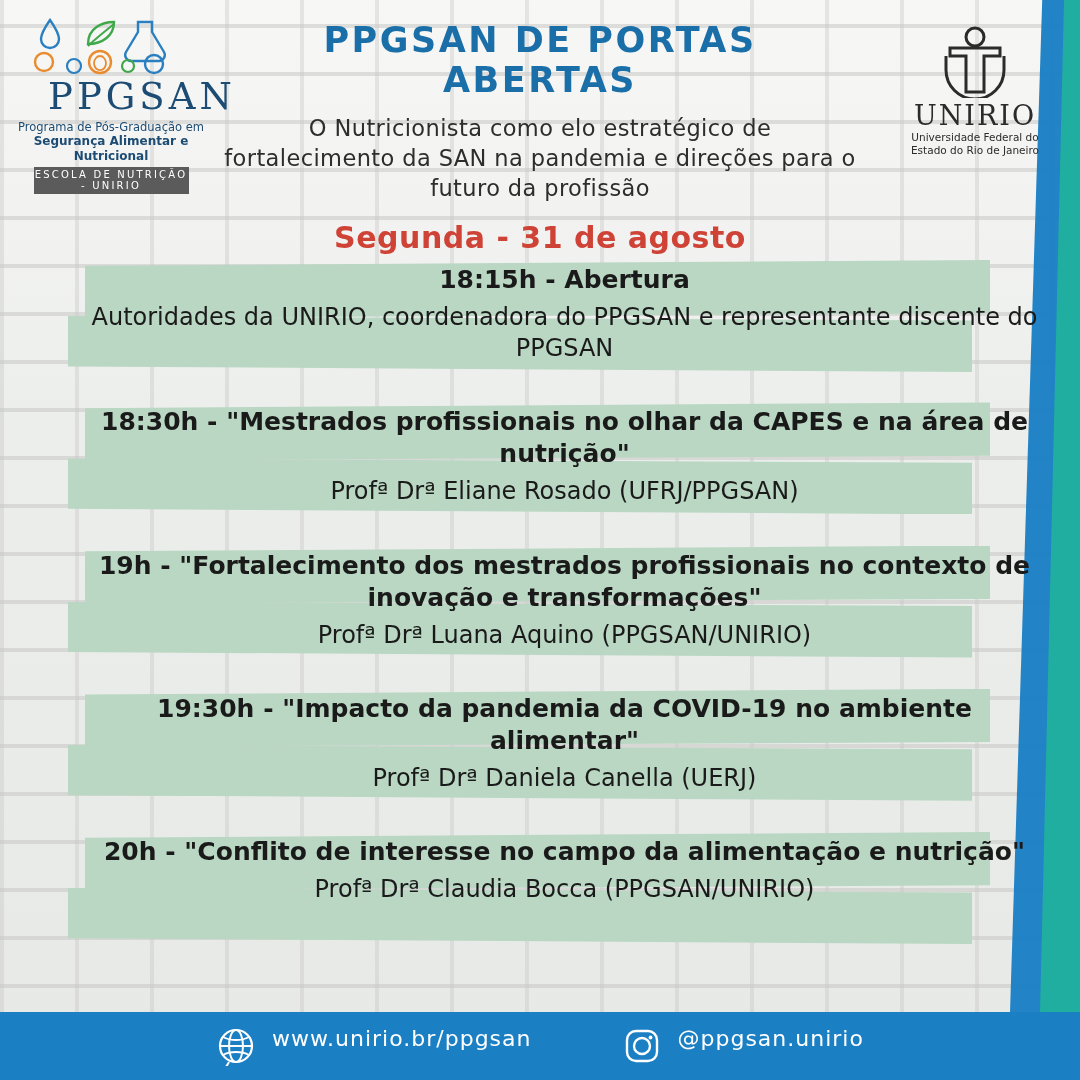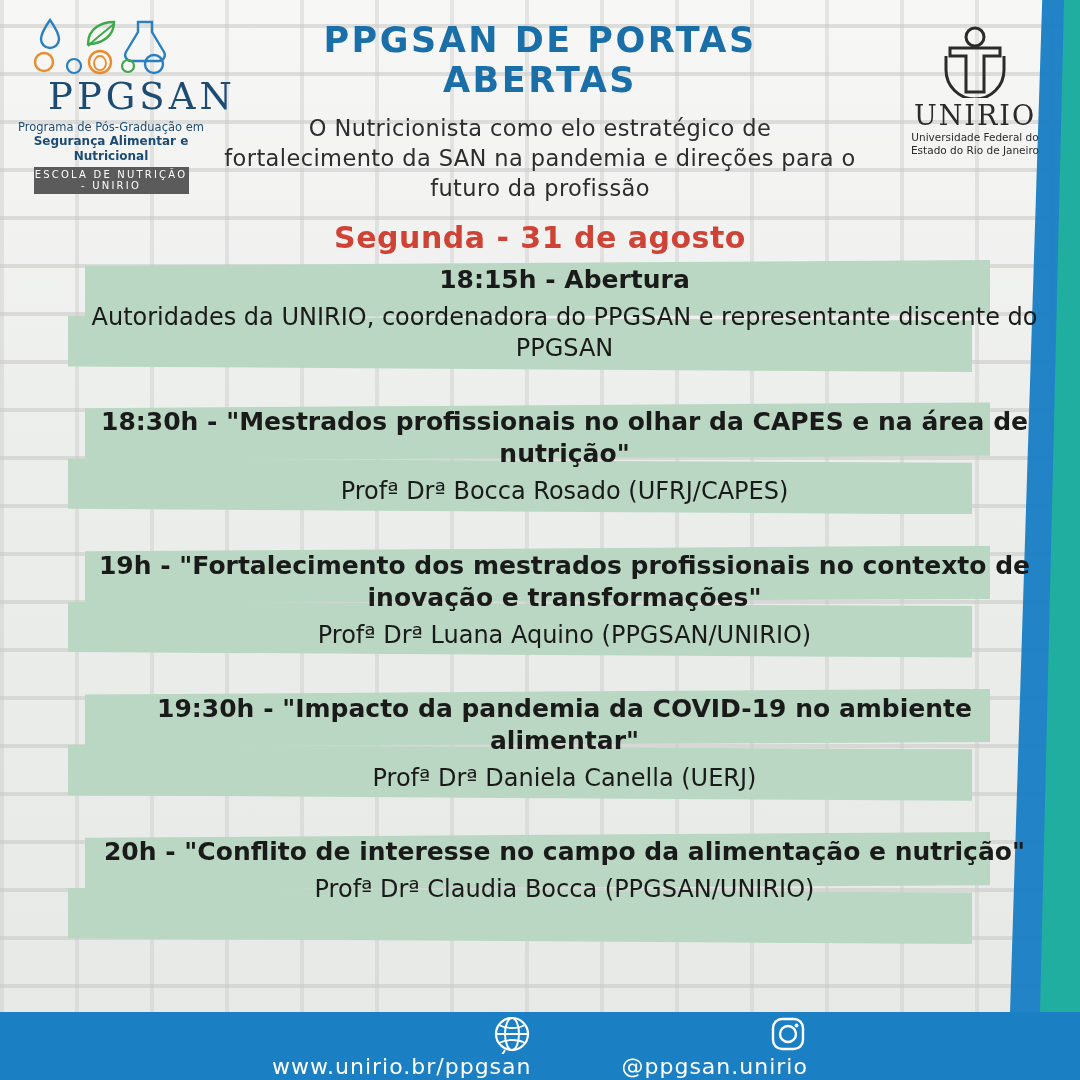--- a/index.html
+++ b/index.html
@@ -214,24 +214,23 @@
     height: 68px;
     background: #1b7fc4;
     z-index: 8;
     display: flex;
     align-items: center;
     justify-content: center;
     gap: 90px;
   }
   .footer-item {
     display: flex;
-    align-items: flex-end;
-    gap: 0;
+    align-items: flex-start;
+    gap: 16px;
     color: #fff;
-    flex-direction: column;
   }
   .footer-text {
     font-size: 22px;
     letter-spacing: 1px;
     color: #ffffff;
   }
 </style>
 </head>
 <body>
 
@@ -296,21 +295,21 @@
         <div class="band b1"></div>
         <div class="band b2"></div>
         <div class="row-time">18:15h - Abertura</div>
         <div class="row-people">Autoridades da UNIRIO, coordenadora do PPGSAN e representante discente do PPGSAN</div>
       </div>
 
       <div class="block">
         <div class="band b1"></div>
         <div class="band b2"></div>
         <div class="row-time">18:30h - "Mestrados profissionais no olhar da CAPES e na área de nutrição"</div>
-        <div class="row-people">Profª Drª Bocca Rosado (UFRJ/CAPES)</div>
+        <div class="row-people">Profª Drª Eliane Rosado (UFRJ/PPGSAN)</div>
       </div>
 
       <div class="block">
         <div class="band b1"></div>
         <div class="band b2"></div>
         <div class="row-time">19h - "Fortalecimento dos mestrados profissionais no contexto de inovação e transformações"</div>
         <div class="row-people">Profª Drª Luana Aquino (PPGSAN/UNIRIO)</div>
       </div>
 
       <div class="block">

